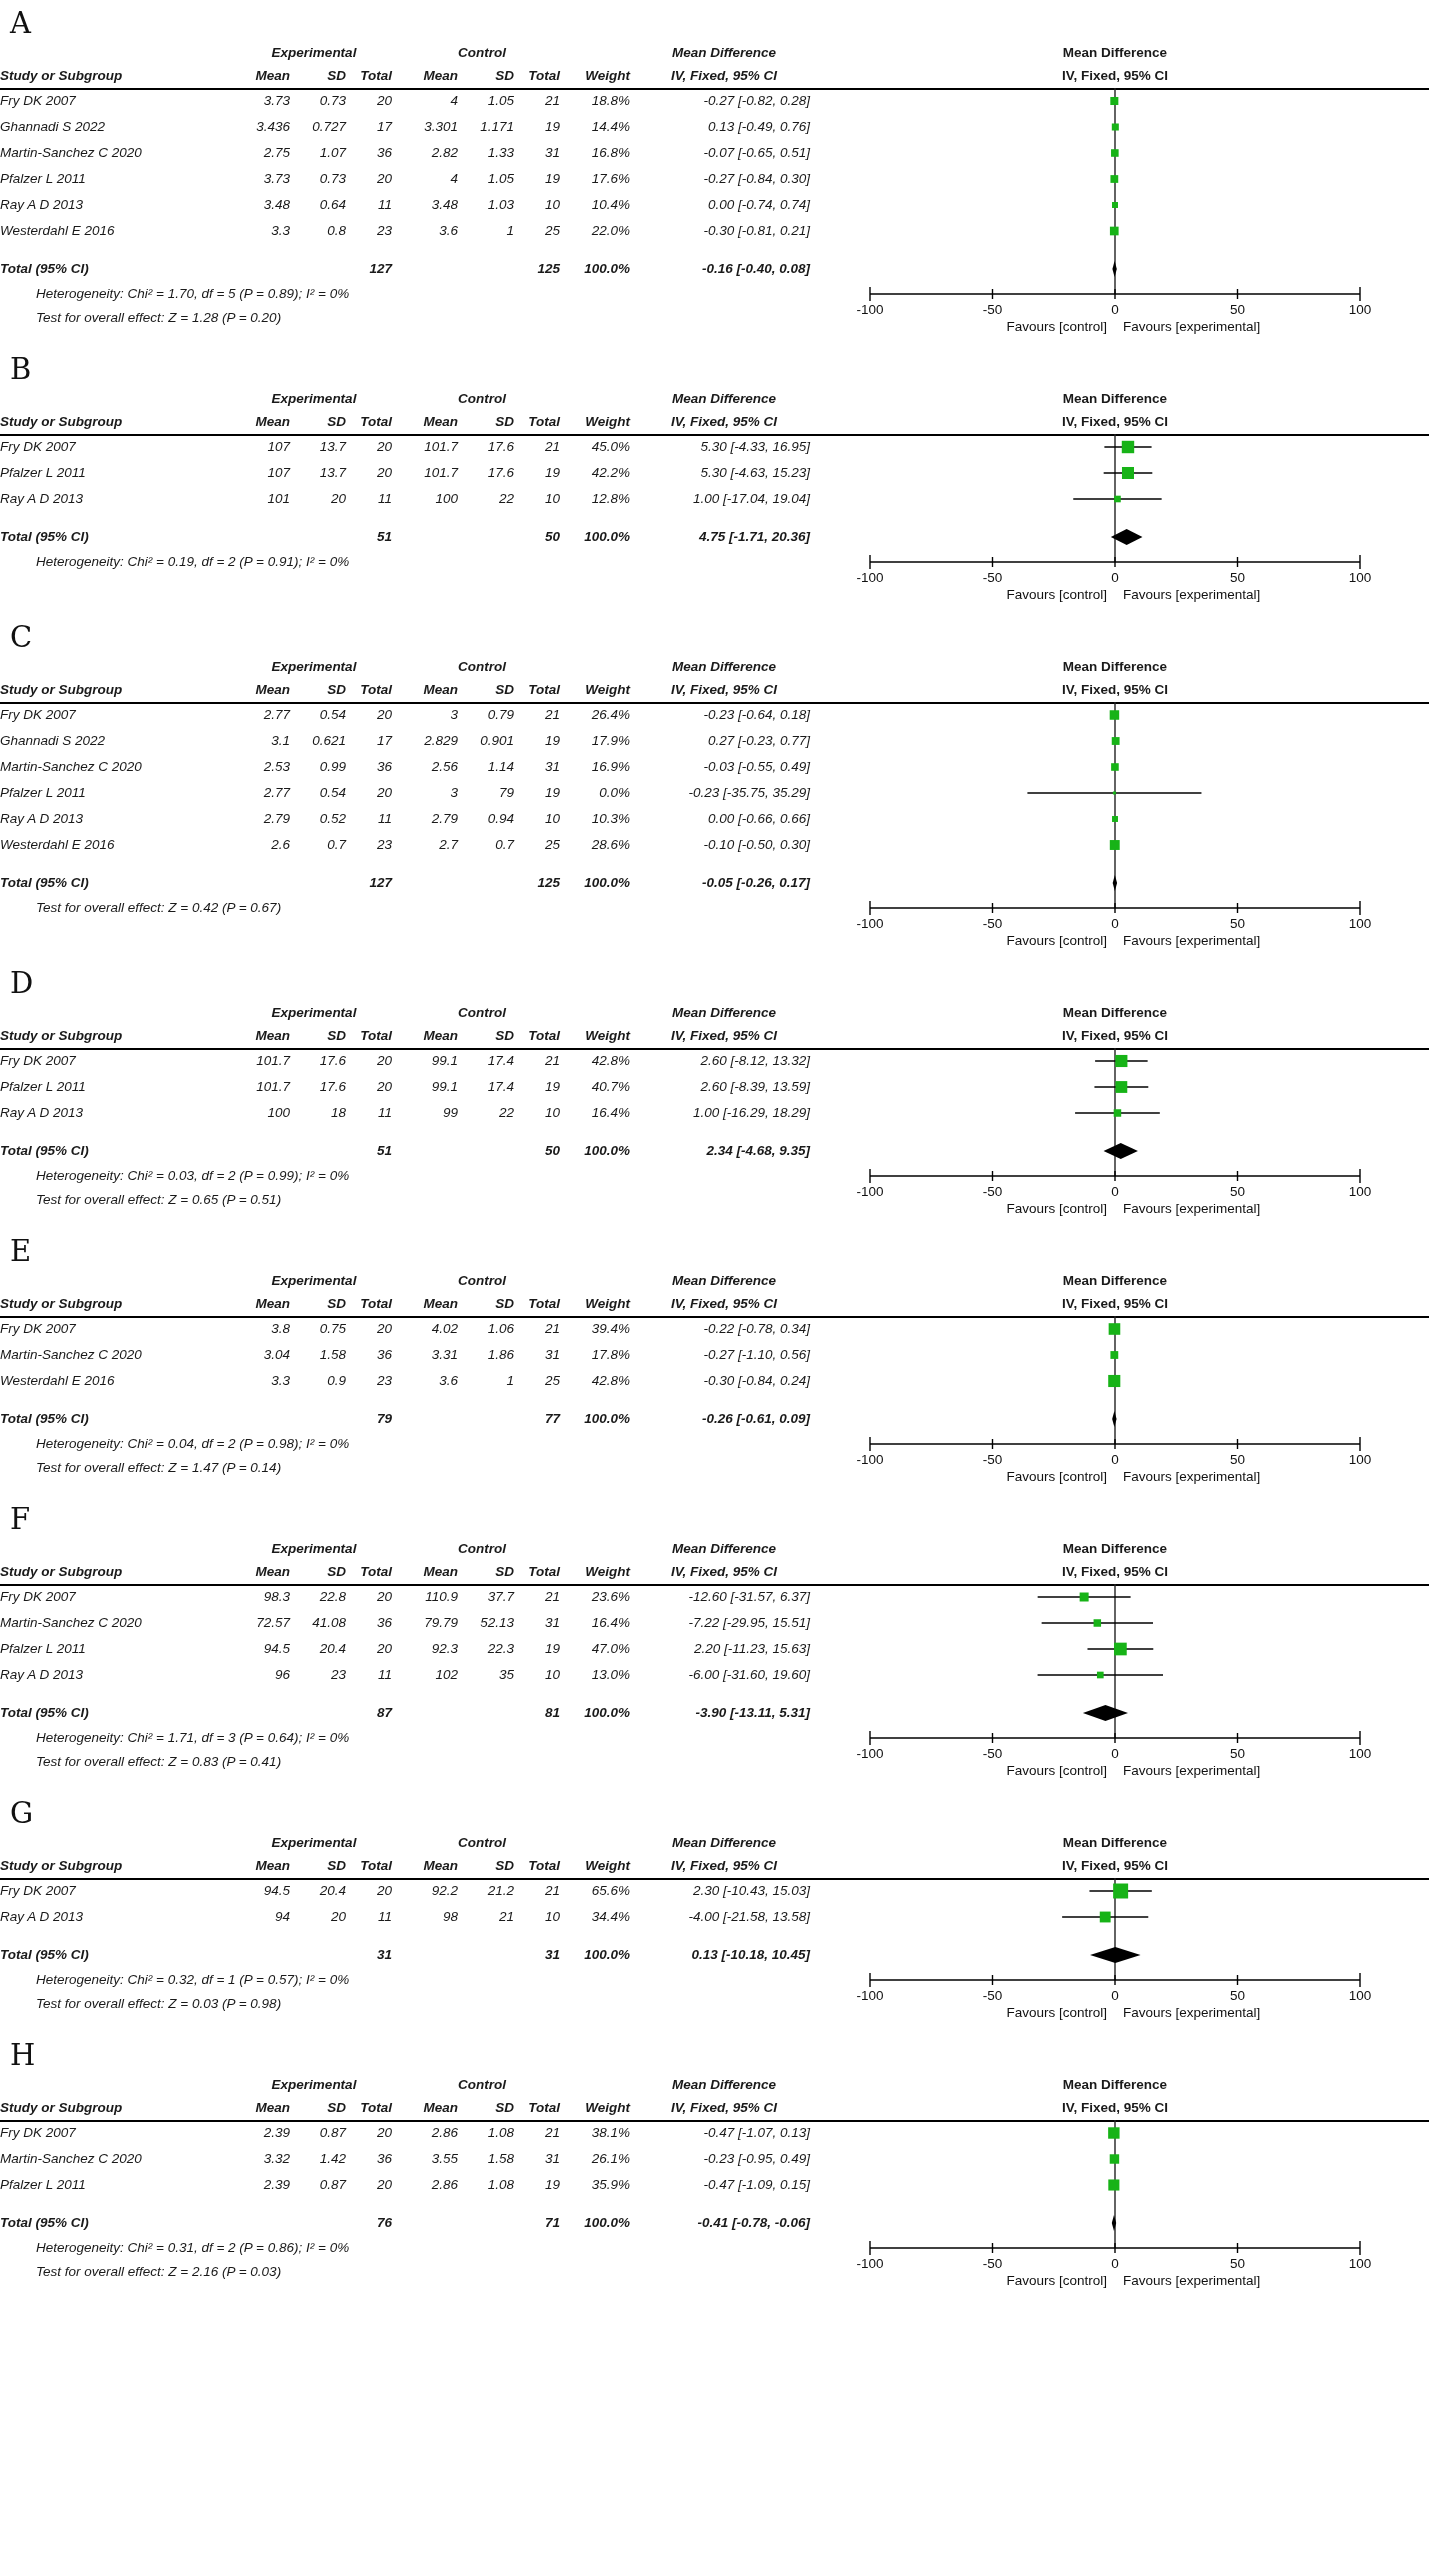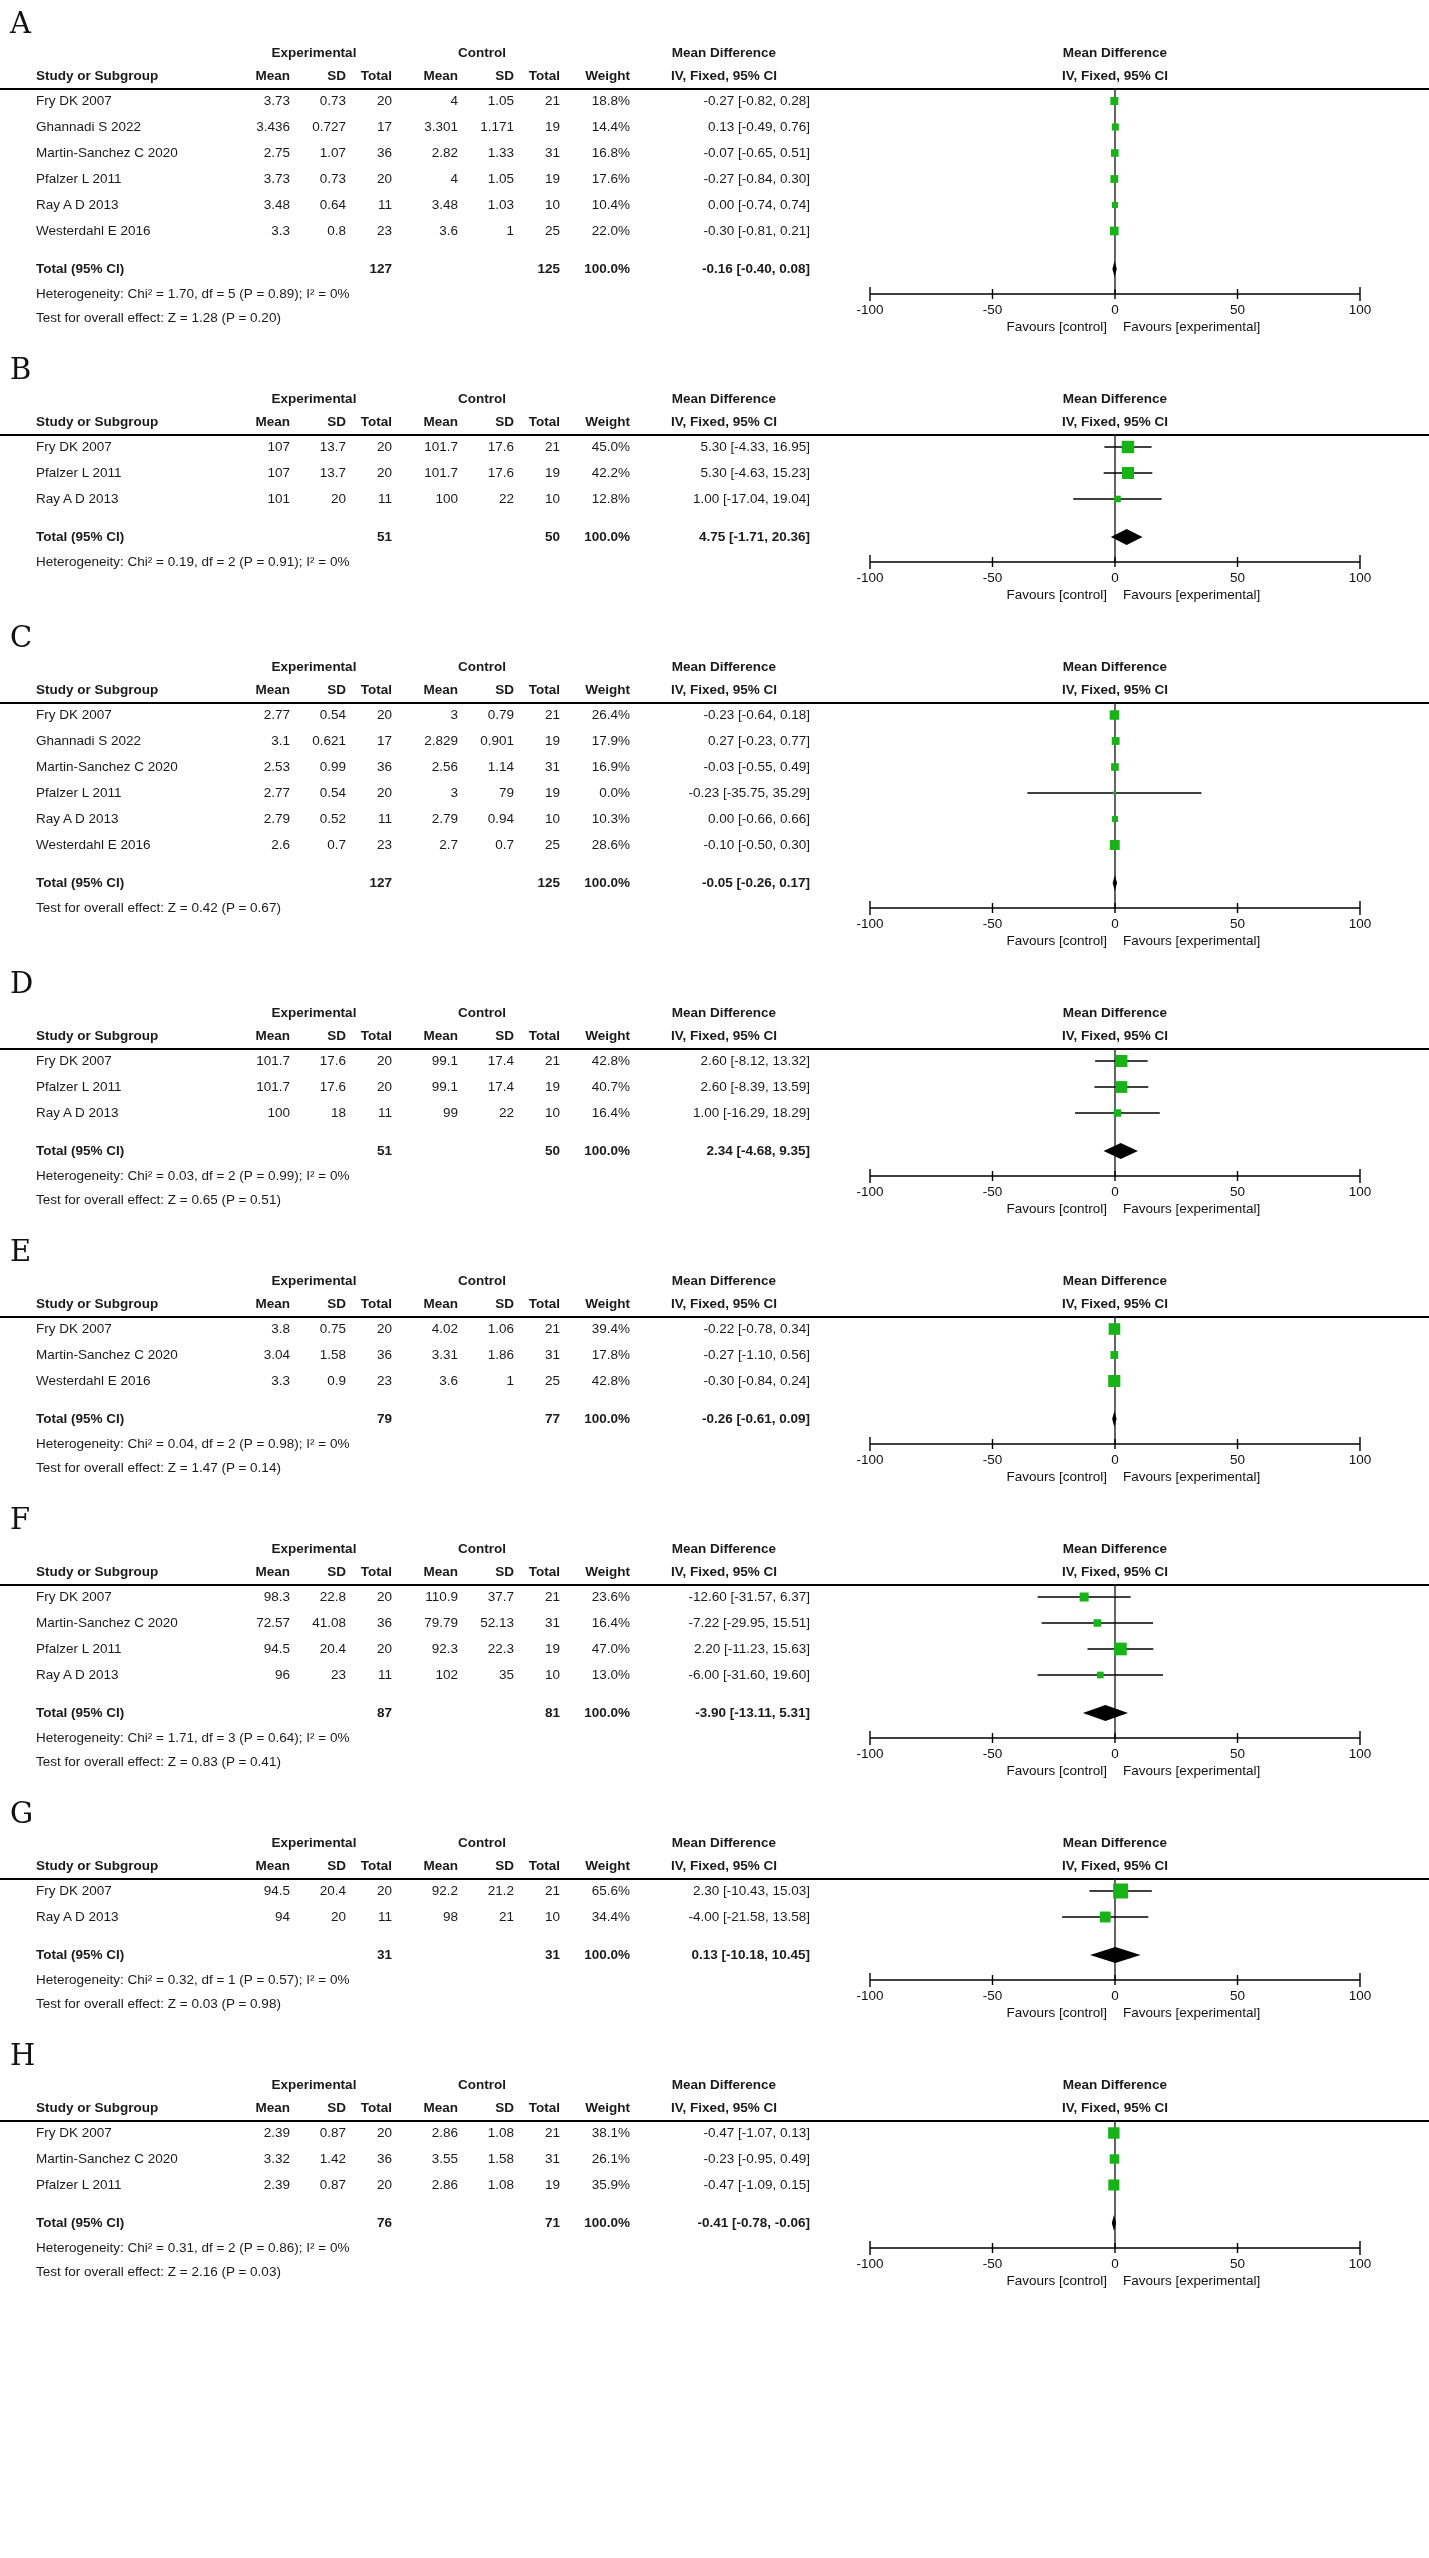--- a/index.html
+++ b/index.html
@@ -3,28 +3,28 @@
 <meta charset="utf-8">
 <style>
   html,body{margin:0;padding:0;background:#fff;color:#1a1a1a;
     font-family:"Liberation Sans","DejaVu Sans",sans-serif;}
   .page{width:1429px;background:#fff;padding-top:4px;}
   .panel{margin-bottom:14px;}
   .panel-letter{font-family:"DejaVu Serif","Liberation Serif",serif;font-size:29px;
     line-height:38px;height:38px;padding-left:10px;color:#111;}
   .panel-body{position:relative;width:1429px;font-size:13.5px;}
   .tbl{display:grid;grid-template-columns:230px 66px 56px 46px 66px 56px 46px 70px 176px;
-    width:812px;}
+    width:812px;font-style:italic;}
   .h{font-weight:bold;}
   .hdr1{height:22px;line-height:22px;}
   .hdr2{height:24px;line-height:24px;}
   .r{height:26px;line-height:26px;white-space:nowrap;}
   .num{text-align:right;padding-right:6px;}
   .ctr{text-align:center;}
-  .c-study{padding-left:36px;text-align:left;}
+  .c-study{text-align:left;}
   .ci{text-align:right;padding-right:2px;white-space:nowrap;}
   .gap{grid-column:1/-1;height:12px;}
   .note{grid-column:1/-1;height:24px;line-height:24px;padding-left:36px;white-space:nowrap;}
   .rule{position:absolute;top:46px;left:0;width:1429px;border-top:2px solid #000;height:0;}
   .plot-hdr{position:absolute;top:0;left:830px;width:570px;text-align:center;font-weight:bold;}
   .plot-hdr .l1{height:22px;line-height:22px;}
   .plot-hdr .l2{height:24px;line-height:24px;}
   svg.plot{position:absolute;top:0;left:830px;overflow:visible;}
   svg text{font-family:"Liberation Sans","DejaVu Sans",sans-serif;font-size:13.5px;fill:#111;}
 </style>

